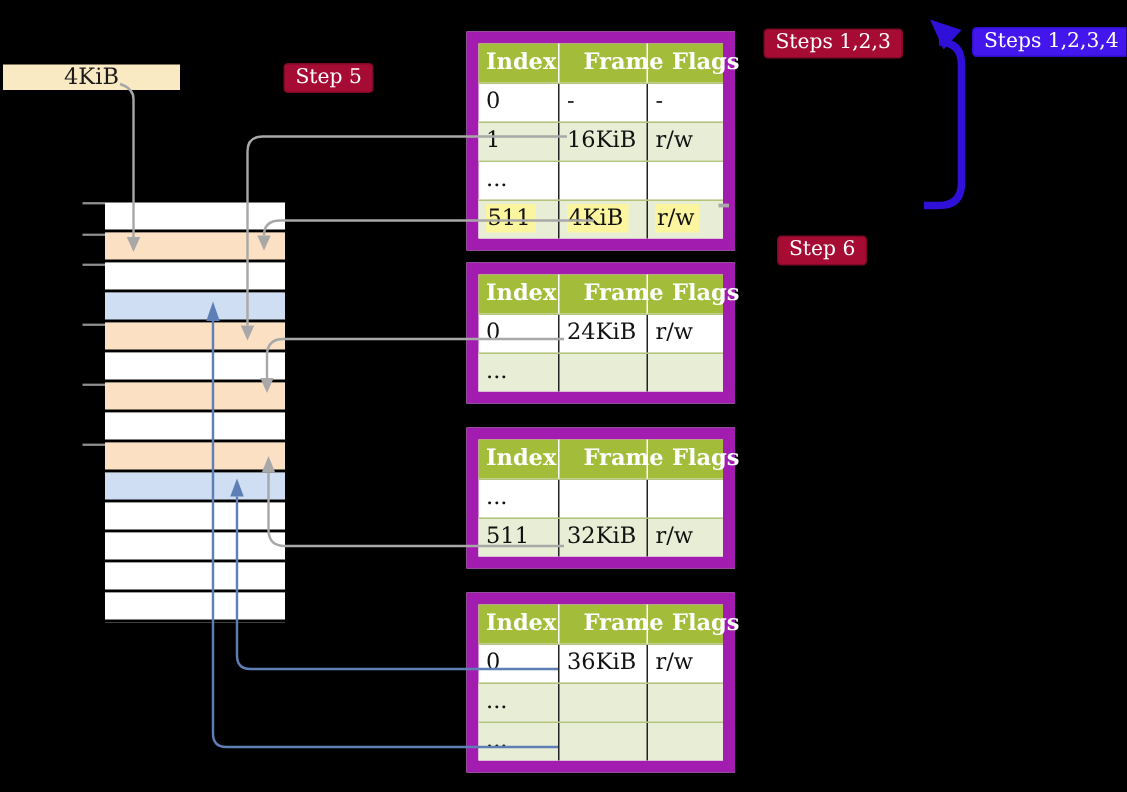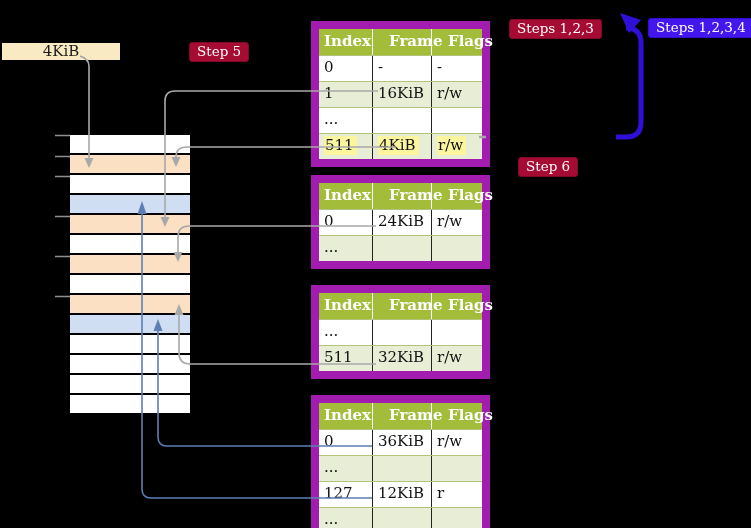--- a/index.html
+++ b/index.html
@@ -146,25 +146,20 @@
   <div class="trow" data-shade="white">
     <div class="td c-index"><span class="ct">0</span></div>
     <div class="td c-frame"><span class="ct">36KiB</span></div>
     <div class="td c-flags"><span class="ct">r/w</span></div>
   </div>
   <div class="trow" data-shade="green">
     <div class="td c-index"><span class="ct">...</span></div>
     <div class="td c-frame"><span class="ct"></span></div>
     <div class="td c-flags"><span class="ct"></span></div>
   </div>
-  <div class="trow" data-shade="white">
-    <div class="td c-index"><span class="ct">127</span></div>
-    <div class="td c-frame"><span class="ct">12KiB</span></div>
-    <div class="td c-flags"><span class="ct">r</span></div>
-  </div>
   <div class="trow" data-shade="green">
     <div class="td c-index"><span class="ct">...</span></div>
     <div class="td c-frame"><span class="ct"></span></div>
     <div class="td c-flags"><span class="ct"></span></div>
   </div>
 </div>
 
 <svg id="connector-layer" width="751" height="528" viewBox="0 0 751 528">
 
   <g stroke="#909090" stroke-width="1.5">

